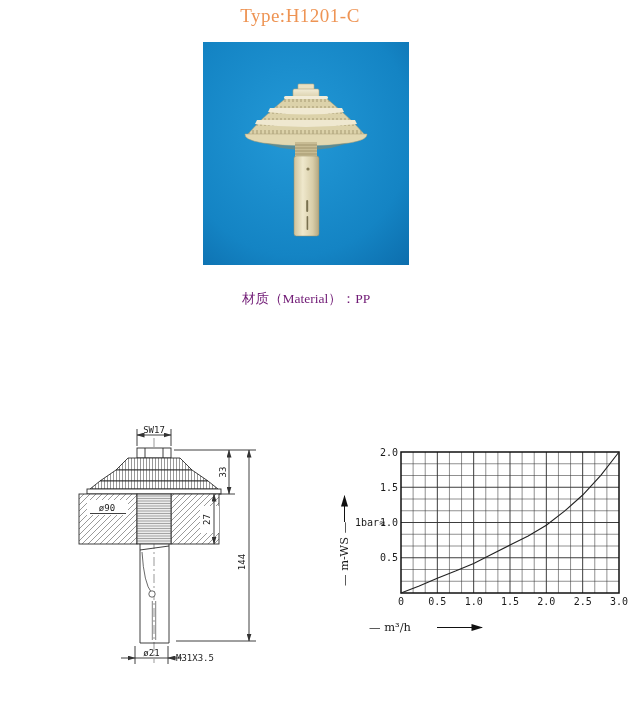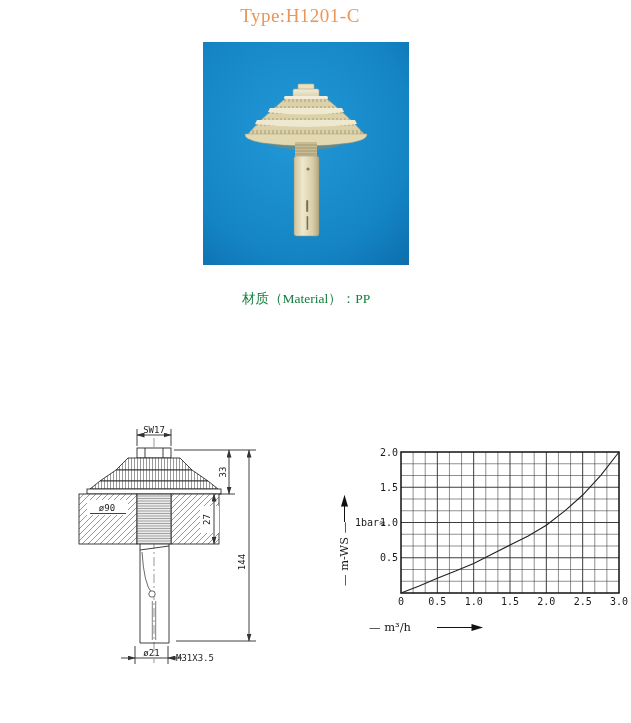--- a/index.html
+++ b/index.html
@@ -1,21 +1,21 @@
 <!DOCTYPE html>
 <html><head>
 <meta charset="utf-8">
 <style>
   html,body{margin:0;padding:0;background:#fff;}
   #page{position:relative;width:631px;height:723px;background:#ffffff;overflow:hidden;
         font-family:"Liberation Serif", serif;margin-left:24px;}
   .title{position:absolute;left:160px;top:5px;width:232px;text-align:center;
          font-size:19px;letter-spacing:.5px;color:#EE9454;font-family:"Liberation Serif",serif;}
   .photo{position:absolute;left:179px;top:42px;width:206px;height:223px;}
-  .specs{position:absolute;left:218px;top:288px;font-size:13.5px;color:#15803d;line-height:21px;}
+  .specs{position:absolute;left:218px;top:288px;font-size:13.5px;color:#701a75;line-height:21px;}
   .drawing{position:absolute;left:40px;top:412px;width:225px;height:260px;}
   .chart{position:absolute;left:308px;top:438px;width:310px;height:205px;}
   svg text{font-family:"DejaVu Sans Mono", monospace;}
   .dimtxt{font-size:9px;fill:#222;}
   .ticktxt{font-size:10px;fill:#1a1a1a;}
   .axistxt{font-size:11.5px;fill:#1a1a1a;font-family:"DejaVu Serif",serif;}
 </style>
 </head>
 <body>
 

